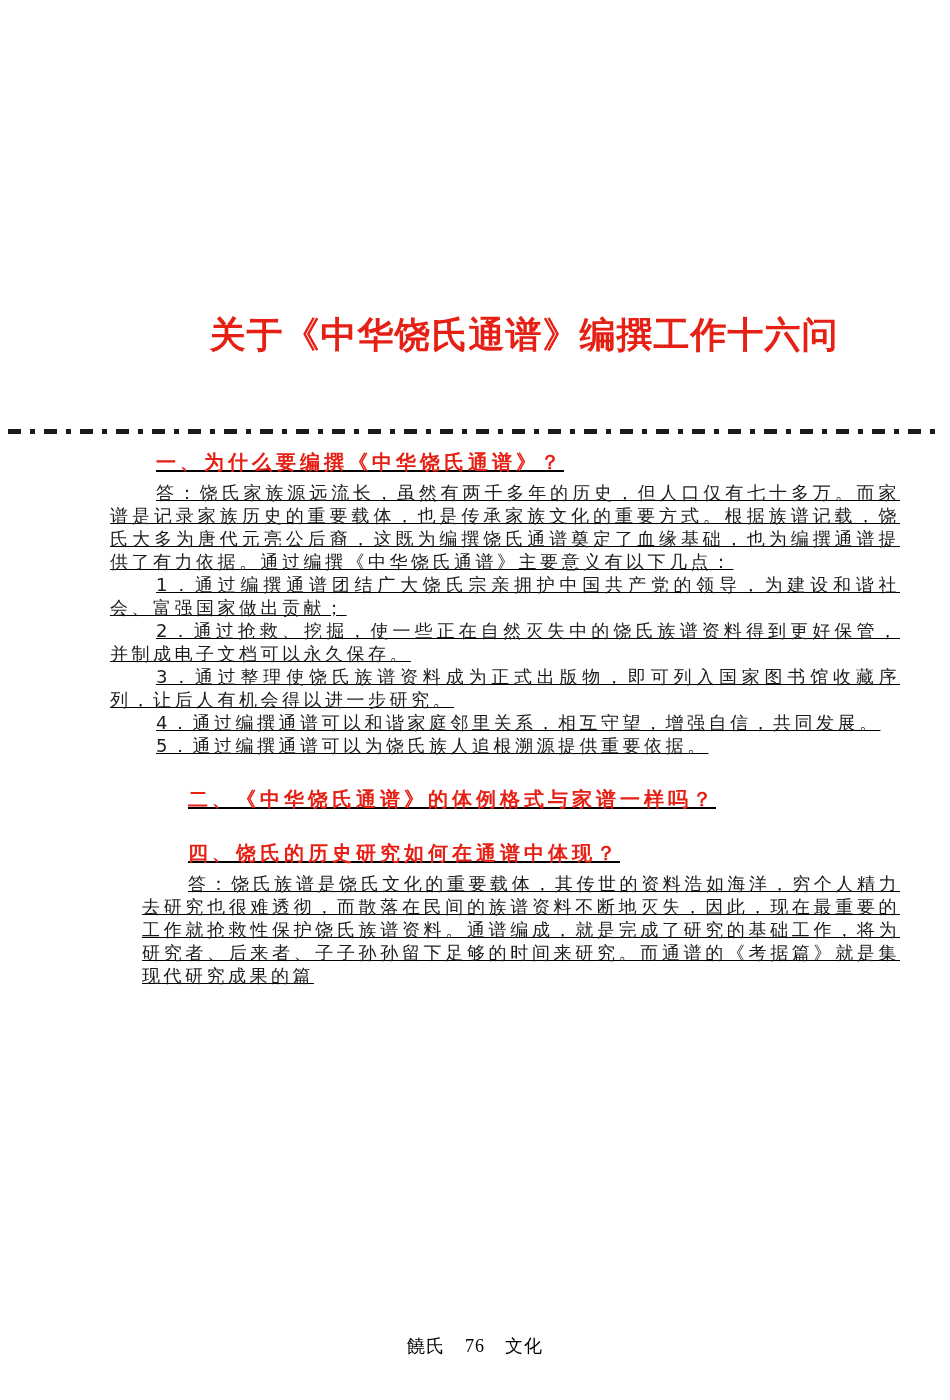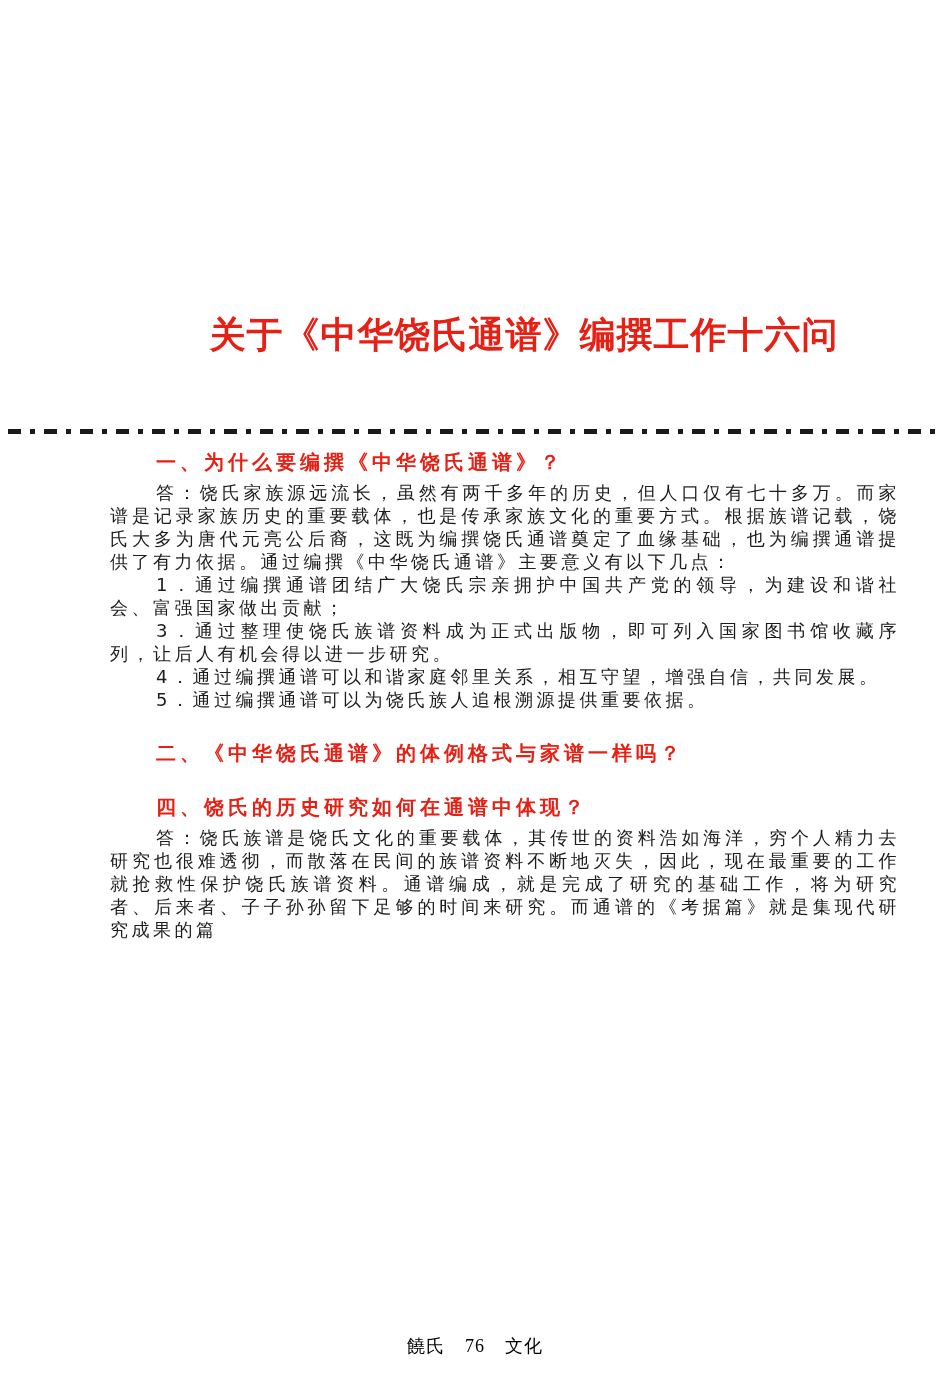--- a/index.html
+++ b/index.html
@@ -43,22 +43,22 @@
       #1a1a1a 22px, #1a1a1a 27px,
       transparent 27px, transparent 36px
     );
   }
   .content {
     position: absolute;
     top: 450px;
     left: 110px;
     width: 790px;
   }
-  .section { margin: 0; }
-  .section + .section { margin-top: 30px; }
+  .section { margin: 0; text-decoration: underline; }
+  .section + .section { margin-top: 30px; margin-left: 32px; }
   .section h2 {
     margin: 0 0 7px 0;
     font-size: 20px;
     line-height: 24px;
     font-weight: bold;
     color: #e62014;
     letter-spacing: 4px;
     text-indent: 46px;
     white-space: nowrap;
   }
@@ -93,20 +93,21 @@
   <h1 class="title">关于《中华饶氏通谱》编撰工作十六问</h1>
 
   <div class="divider"></div>
 
   <main class="content">
 
     <section class="section">
       <h2>一、为什么要编撰《中华饶氏通谱》？</h2>
       <p>答：饶氏家族源远流长，虽然有两千多年的历史，但人口仅有七十多万。而家谱是记录家族历史的重要载体，也是传承家族文化的重要方式。根据族谱记载，饶氏大多为唐代元亮公后裔，这既为编撰饶氏通谱奠定了血缘基础，也为编撰通谱提供了有力依据。通过编撰《中华饶氏通谱》主要意义有以下几点：</p>
       <p>1．通过编撰通谱团结广大饶氏宗亲拥护中国共产党的领导，为建设和谐社会、富强国家做出贡献；</p>
+      <p>2．通过抢救、挖掘，使一些正在自然灭失中的饶氏族谱资料得到更好保管，并制成电子文档可以永久保存。</p>
       <p>3．通过整理使饶氏族谱资料成为正式出版物，即可列入国家图书馆收藏序列，让后人有机会得以进一步研究。</p>
       <p>4．通过编撰通谱可以和谐家庭邻里关系，相互守望，增强自信，共同发展。</p>
       <p>5．通过编撰通谱可以为饶氏族人追根溯源提供重要依据。</p>
     </section>
 
     <section class="section">
       <h2>二、《中华饶氏通谱》的体例格式与家谱一样吗？</h2>
     </section>
 
 

